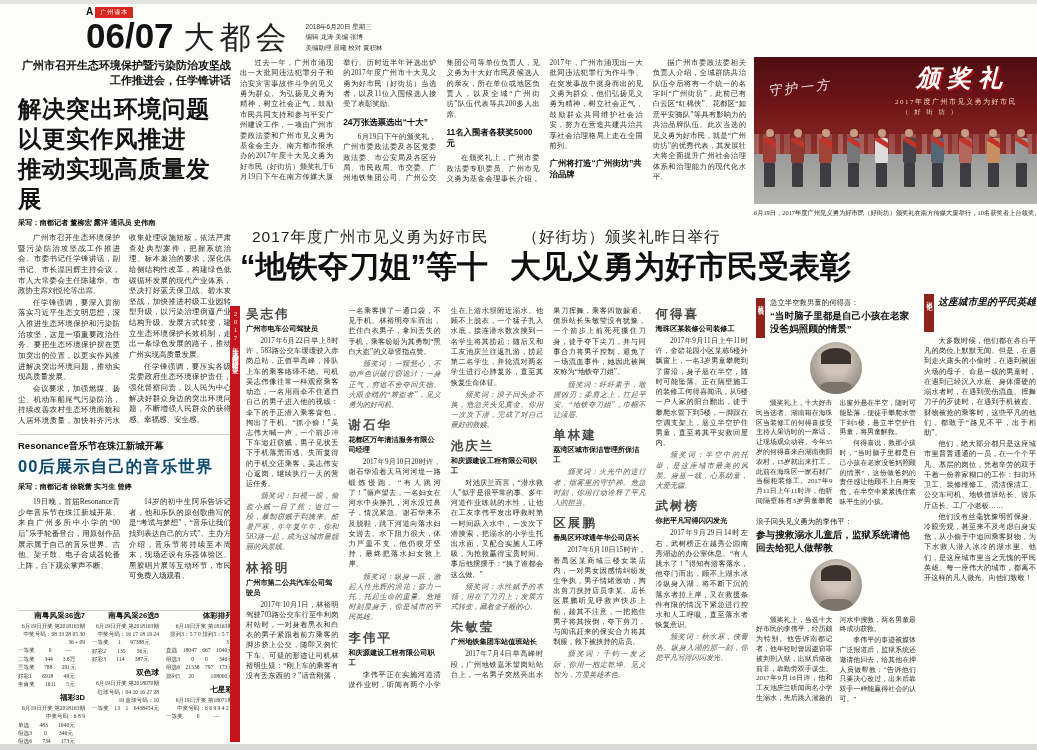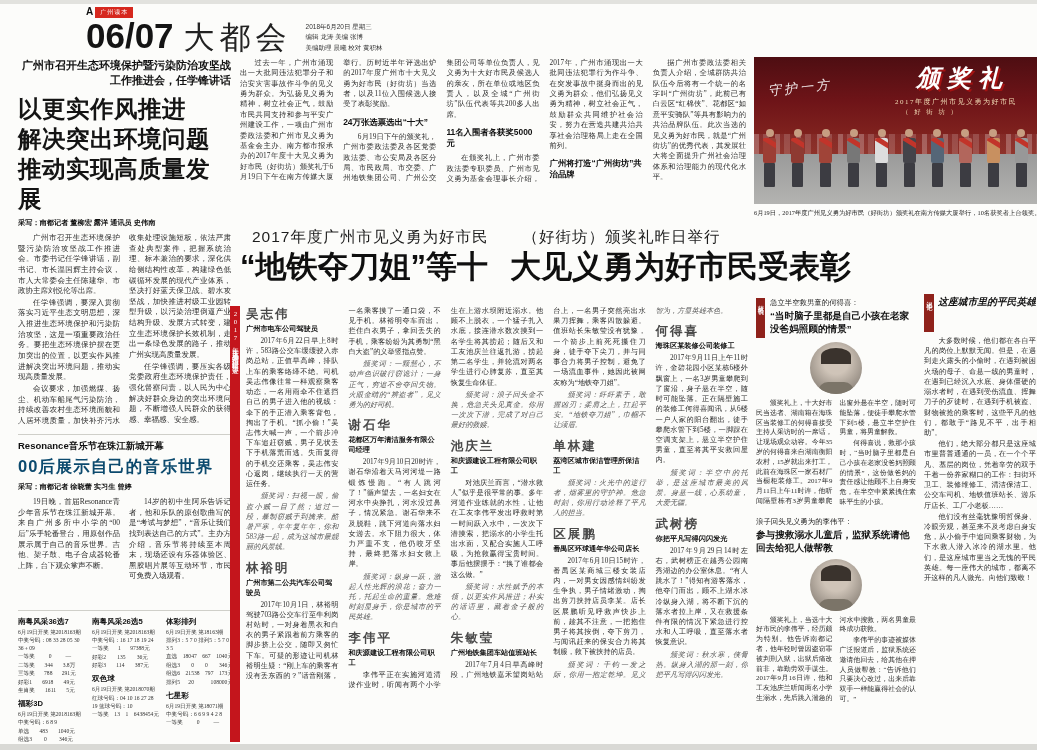--- a/index.html
+++ b/index.html
@@ -36,21 +36,21 @@
 
   
   #music{position:absolute;left:18px;top:434px;width:213px;border-top:1px solid #cfcfc9;padding-top:5px;}
   .music-kicker{font-family:"Liberation Sans",sans-serif;font-weight:bold;font-size:9.5px;color:#111;}
   .music-headline{font-family:"Liberation Sans",sans-serif;font-weight:bold;font-size:16.5px;color:#0c4a6e;
                   margin-top:3px;letter-spacing:1px;}
   .music-body{margin-top:3px;height:102px;column-count:2;column-gap:9px;overflow:hidden;}
 
   
   #lottery{position:absolute;left:18px;top:610px;width:215px;height:133px;border-top:1px solid #cfcfc9;
-           padding-top:6px;display:grid;grid-template-columns:1fr 1fr 1fr;column-gap:7px;overflow:hidden;}
+           padding-top:0;display:grid;grid-template-columns:1fr 1fr 1fr;column-gap:7px;overflow:hidden;text-align:right;}
   .ltable{margin-bottom:5px;}
   .ltitle{font-family:"Liberation Sans",sans-serif;font-weight:bold;font-size:7.6px;color:#111;margin-bottom:1px;}
   .lmeta,.lnums{font-size:5.6px;line-height:1.45;color:#333;}
   .lrow{display:flex;justify-content:space-between;font-size:5.6px;line-height:1.5;color:#333;}
   .lrow span{white-space:nowrap;}
 
   
   #topstrip{position:absolute;left:240px;top:58px;width:506px;height:163px;column-count:5;column-gap:10px;overflow:hidden;}
   #topstrip .p{font-size:7.3px;}
 
@@ -135,22 +135,22 @@
     <span class="hmeta">
       <span>2018年6月20日 星期三</span><br>
       <span>编辑 龙涛 美编 张博</span><br>
       <span>美编助理 晨曦 校对 黄积林</span>
     </span>
   </div>
 
   <div id="env">
     <div class="env-kicker">广州市召开生态环境保护暨污染防治攻坚战工作推进会，任学锋讲话</div>
     <div class="env-headline">
+      <div>解决突出环境问题</div>
       <div>以更实作风推进</div>
-      <div>解决突出环境问题</div>
       <div>推动实现高质量发展</div>
     </div>
     <div class="byline">采写：南都记者 董柳宏 露洋 通讯员 史伟南</div>
     <div class="env-body">
 
     <p class="p">广州市召开生态环境保护暨污染防治攻坚战工作推进会。市委书记任学锋讲话，副书记、市长温国辉主持会议，市人大常委会主任陈建华、市政协主席刘悦伦等出席。</p>
         <p class="p">任学锋强调，要深入贯彻落实习近平生态文明思想，深入推进生态环境保护和污染防治攻坚，这是一项重要政治任务。要把生态环境保护摆在更加突出的位置，以更实作风推进解决突出环境问题，推动实现高质量发展。</p>
         <p class="p">会议要求，加强燃煤、扬尘、机动车船尾气污染防治，持续改善农村生态环境面貌和人居环境质量，加快补齐污水收集处理设施短板，依法严肃查处典型案件，把握系统治理、标本兼治的要求，深化供给侧结构性改革，构建绿色低碳循环发展的现代产业体系，坚决打好蓝天保卫战、碧水攻坚战，加快推进村级工业园转型升级，以污染治理倒逼产业结构升级、发展方式转变，建立生态环境保护长效机制，走出一条绿色发展的路子，推动广州实现高质量发展。</p>
         <p class="p">任学锋强调，要压实各级党委政府生态环境保护责任，强化督察问责，以人民为中心解决好群众身边的突出环境问题，不断增强人民群众的获得感、幸福感、安全感。</p>
       </div>
@@ -467,21 +467,21 @@
         <div class="p-name">李伟平</div>
         <div class="p-title">和庆源建设工程有限公司职工</div>
         <div class="p-body">李伟平正在实施河道清淤作业时，听闻有两个小学生在上游水坝附近溺水。他顾不上脱衣，一个猛子扎入水底，接连潜水数次摸到一名学生将其捞起；随后又和工友池庆兰往返扎游，捞起第二名学生，并轮流对两名学生进行心肺复苏，直至其恢复生命体征。</div>
         <div class="p-award">颁奖词：浪子回头金不换，危急关头见真金。你用一次次下潜，完成了对自己最好的救赎。</div>
       </div>
 
       <div class="profile">
         <div class="p-name">池庆兰</div>
         <div class="p-title">和庆源建设工程有限公司职工</div>
         <div class="p-body">对池庆兰而言，“潜水救人”似乎是很平常的事。多年河道作业练就的水性，让他在工友李伟平发出呼救时第一时间跃入水中，一次次下潜摸索，把溺水的小学生托出水面，又配合实施人工呼吸，为抢救赢得宝贵时间。事后他摆摆手：“换了谁都会这么做。”</div>
-        <div class="p-award">颁奖词：水性赋予的本领，以更实作风推进；朴实的话语里，藏着金子般的心。</div>
+        <div class="p-award">颁奖词：水性赋予的本领，用在了刀刃上；发展方式转变，藏着金子般的心。</div>
       </div>
 
       <div class="profile">
         <div class="p-name">朱敏莹</div>
         <div class="p-title">广州地铁集团车站值班站长</div>
         <div class="p-body">2017年7月4日早高峰时段，广州地铁嘉禾望岗站站台上，一名男子突然亮出水果刀挥舞，乘客四散躲避。值班站长朱敏莹没有犹豫，一个箭步上前死死攥住刀身，徒手夺下尖刀，并与同事合力将男子控制，避免了一场流血事件，她因此被网友称为“地铁夺刀姐”。</div>
         <div class="p-award">颁奖词：纤纤素手，敢握凶刃；柔肩之上，扛起平安。“地铁夺刀姐”，巾帼不让须眉。</div>
       </div>
 
       <div class="profile">

